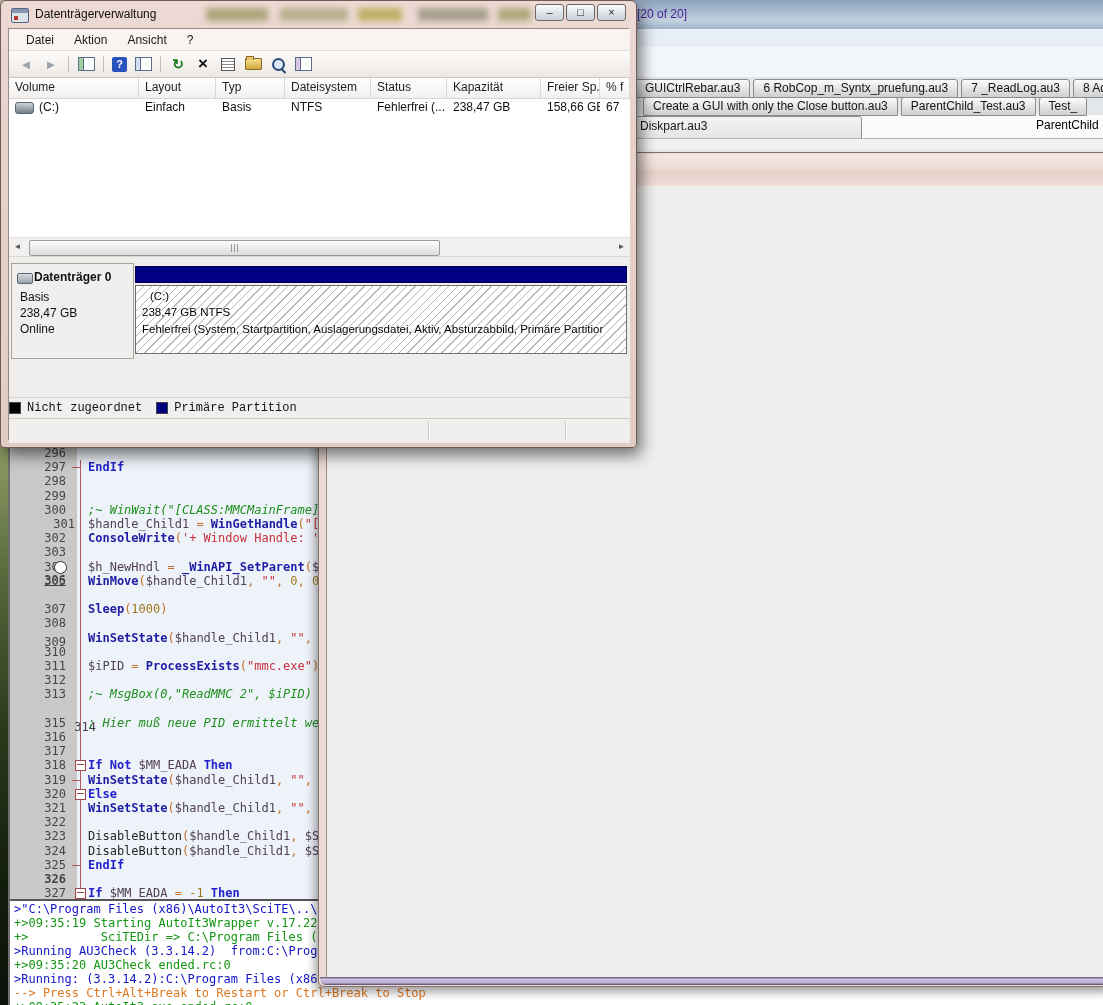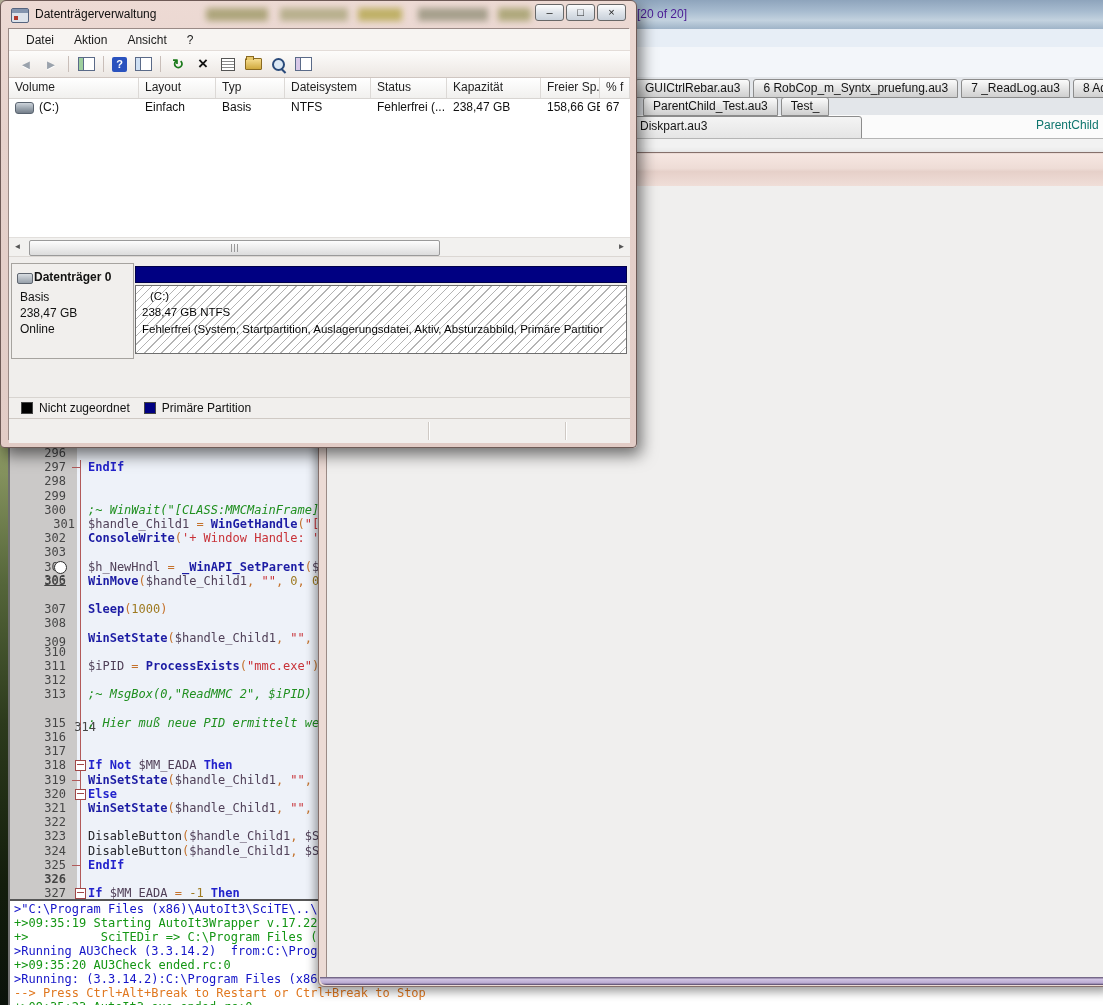--- a/index.html
+++ b/index.html
@@ -21,21 +21,21 @@
   #scite-menustrip{left:10px;top:29px;width:1093px;height:18px;background:#e7eef6;border-bottom:1px solid #cdd6e0;}
   #scite-toolstrip{left:10px;top:47px;width:1093px;height:30px;background:#f3f6fa;border-bottom:1px solid #c5ccd4;}
   #tabs-bg{left:10px;top:77px;width:1093px;height:61px;background:#e3e6ea;}
   .tab-row{position:absolute;display:flex;align-items:flex-start;}
   .tab{height:17px;line-height:17px;padding:0 9px;margin-right:3px;white-space:nowrap;
     background:linear-gradient(180deg,#fbfbfb,#dcdcdc 70%,#cfcfcf);
     border:1px solid #8c8c8c;border-radius:3px 3px 0 0;font-size:12px;color:#141414;}
   .tab-active{width:232px;box-sizing:border-box;height:33px;line-height:19px;
     background:linear-gradient(180deg,#f4f4f4,#dedede);}
   #row3-bg{left:628px;top:115px;width:475px;height:23px;background:#fbfbfb;border-bottom:1px solid #8a8a8a;}
-  #partial-tab{left:1036px;top:118px;font-size:12px;color:#0f766e;}
+  #partial-tab{left:1036px;top:118px;font-size:12px;color:#000000;}
   #tabs-understrip{left:10px;top:138px;width:1093px;height:14px;background:#f2f2f2;border-top:1px solid #b5b5b5;}
 
   
   #editor-bg{left:10px;top:152px;width:1093px;height:747px;background:#eef2f9;}
   #editor-margin{left:10px;top:152px;width:67px;height:747px;background:#cbc9c8;}
   #fold-line{left:80px;top:460px;width:1px;height:437px;background:#b25a5a;}
   .ed-num{position:absolute;left:10px;width:56px;text-align:right;font-family:"DejaVu Sans Mono",monospace;
     font-size:12px;color:#454545;height:14px;line-height:14px;}
   .ed-line{position:absolute;left:88px;font-family:"DejaVu Sans Mono",monospace;font-size:12px;
     height:14px;line-height:14px;white-space:pre;}
@@ -152,21 +152,21 @@
   #part-body{left:134px;top:284px;width:492px;height:69px;border:1px solid #6e6e6e;box-sizing:border-box;
     background:repeating-linear-gradient(135deg,#ffffff 0 5px,#b4b4b4 5px 6px);}
   .part-text{position:absolute;font-size:11.5px;color:#000;white-space:nowrap;
     text-shadow:0 0 2px #fff,0 0 2px #fff,0 0 3px #fff;}
   #part-name{left:14px;top:4px;}
   #part-size{left:6px;top:20px;}
   #part-status{left:6px;top:37px;}
 
   
   #dm-legend{left:8px;top:396px;width:621px;height:21px;background:#f1efed;border-top:1px solid #d8d4d0;
-    display:flex;align-items:center;padding-left:12px;box-sizing:border-box;}
+    display:flex;align-items:center;padding-left:0;box-sizing:border-box;font-family:Liberation Mono, monospace;}
   .lg-item{display:flex;align-items:center;margin-right:14px;}
   .lg-sq{width:10px;height:10px;border:1px solid #444;margin-right:6px;}
   .lg-lbl{font-size:12px;color:#111;white-space:nowrap;}
   #dm-status{left:8px;top:417px;width:621px;height:24px;background:#f1efed;border-top:1px solid #cfc9c4;}
   .st-sep{position:absolute;top:3px;bottom:3px;width:1px;background:#cfc9c4;box-shadow:1px 0 0 #fff;}
 </style>
 </head>
 <body>
 
 <div id="stage">
@@ -181,20 +181,21 @@
     <div id="tabs-bg" class="abs"></div>
     <div id="row3-bg" class="abs"></div>
     <div id="tabs-host">
         <div class="tab-row" style="top: 79px; left: 635px;">
           <div class="tab">GUICtrlRebar.au3</div>
           <div class="tab">6 RobCop_m_Syntx_pruefung.au3</div>
           <div class="tab">7 _ReadLog.au3</div>
           <div class="tab">8 Advanc</div>
         </div>
         <div class="tab-row" style="top: 97px; left: 643px;">
+          <div class="tab">Create a GUI with only the Close button.au3</div>
           <div class="tab">ParentChild_Test.au3</div>
           <div class="tab">Test_</div>
         </div>
         <div class="tab-row" style="top: 116px; left: 630px;">
           <div class="tab tab-active">Diskpart.au3</div>
         </div>
       </div>
     <div id="partial-tab" class="abs">ParentChild</div>
     <div id="tabs-understrip" class="abs"></div>
 

